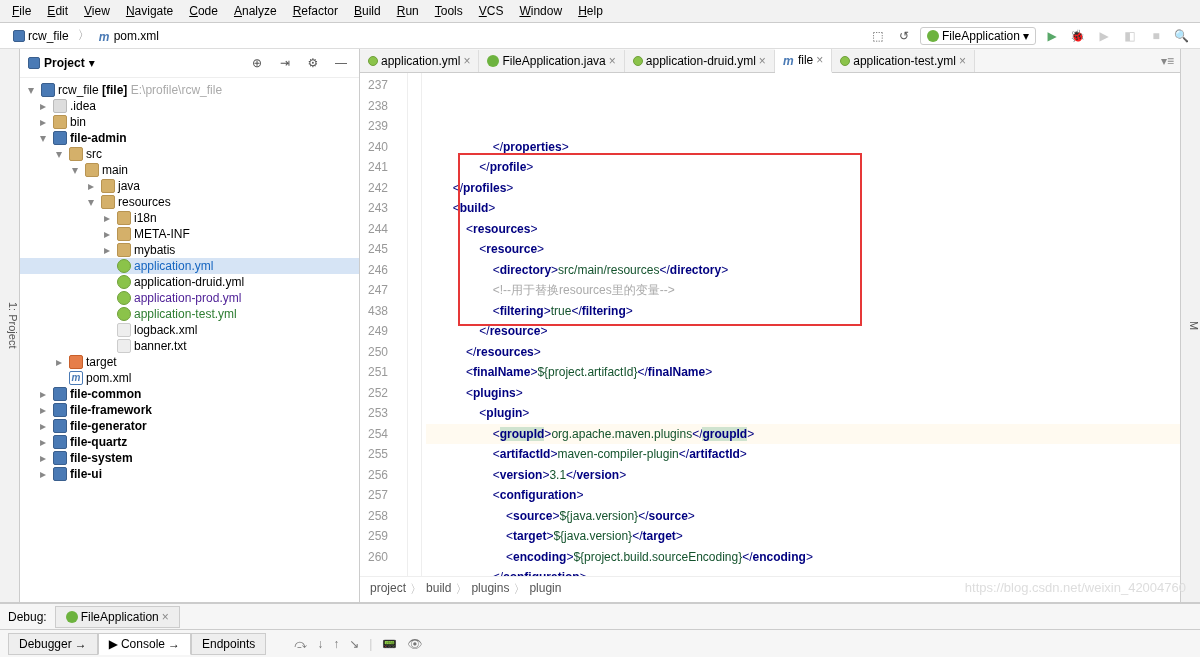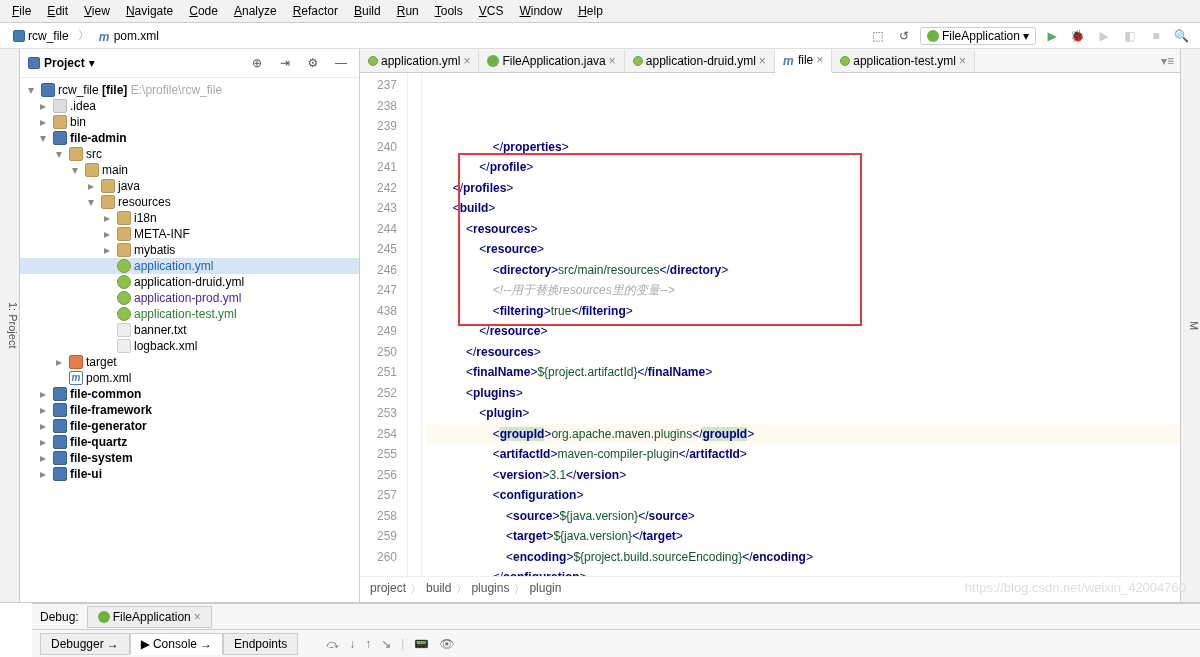--- a/index.html
+++ b/index.html
@@ -34,31 +34,31 @@
 .ico.m{background:#fff;border:1px solid #4a7ab5;color:#4a7ab5;font-weight:bold;font-style:italic;text-align:center;line-height:12px;font-size:10px}
 .ico.target{background:#e67e4a;border:1px solid #c85f2a}
 .node .lbl { cursor:pointer; }
 .node.sel { background:#d6e4f5; }
 .editor { flex:1; display:flex; flex-direction:column; min-width:0; }
 .tabs { display:flex; border-bottom:1px solid #ccc; background:#f6f6f6; align-items:center; }
 .tab { display:flex; align-items:center; gap:3px; padding:4px 8px; border-right:1px solid #ddd; cursor:pointer; background:#f2f2f2; }
 .tab.active { background:#fff; border-bottom:2px solid #fff; margin-bottom:-1px; }
 .tab .close { color:#888; cursor:pointer; }
 .editor-body { flex:1; display:flex; overflow:hidden; background:#fff; }
-.gutter-nums { width:48px; text-align:right; color:#999; background:#fff; border-right:1px solid #eee; padding-right:10px; font-family:Consolas,monospace; font-size:12px; line-height:20.5px; padding-top:2px; }
+.gutter-nums { width:48px; text-align:right; color:#999; background:#fff; border-right:1px solid #eee; padding-right:19px; font-family:Consolas,monospace; font-size:12px; line-height:20.5px; padding-top:2px; }
 .gutter-fold { width:14px; background:#fff; border-right:1px solid #eee; }
 .code { flex:1; overflow:auto; font-family:Consolas,'Courier New',monospace; font-size:12px; line-height:20.5px; padding:2px 0 0 4px; position:relative; white-space:pre; }
 .cl { height:20.5px; }
 .cl.hl { background:#fffaf0; }
 .tag-o{color:#000080;font-weight:bold} .tag-c{color:#000080;font-weight:bold}
-.br{color:#000080}.sel-hl{background:#cfe3cf}.txt{color:#14532d}.cmt{color:#aaa;font-style:italic}
+.br{color:#000080}.sel-hl{background:#cfe3cf}.txt{color:#14532d}.cmt{color:#aaa;}
 .redbox { position:absolute; border:2px solid #e63838; }
 .crumb-bar { display:flex; gap:4px; padding:4px 10px; border-top:1px solid #eee; color:#555; }
 .crumb-bar .sep{color:#aaa}
-.debug-bar { display:flex; align-items:center; gap:8px; padding:2px 8px; border-top:1px solid #ccc; background:#f6f6f6; height:26px;margin-left:32px; }
+.debug-bar { display:flex; align-items:center; gap:8px; padding:2px 8px; border-top:1px solid #ccc; background:#f6f6f6; height:26px; }
 .debug-tabs { display:flex; }
 .debug-tab { padding:3px 10px; border:1px solid #ccc; background:#eee; display:flex; align-items:center; gap:3px; cursor:pointer; }
 .debug-tab.active{background:#fff;border-bottom-color:#fff}
 .toolbar-icons { display:flex; gap:10px; color:#777; margin-left:20px; }
 .spring{width:12px;height:12px;display:inline-block;background:#6db33f;border-radius:50%}
 .m-icon{width:12px;height:12px;display:inline-block;color:#4a7ab5;font-style:italic;font-weight:bold}
 .green-tri{color:#59a869}
 .bug{color:#59a869}
 .watermark{position:absolute;right:14px;bottom:62px;color:#ddd;font-size:13px}
 </style>
@@ -199,26 +199,26 @@
           <span class="lbl" style="color:#4c1d95">application-prod.yml</span>
         </div>
         <div class="node l5">
           <span class="arr"></span>
           <span class="ico yml"></span> 
           <span class="lbl" style="color:#2e7d32">application-test.yml</span>
         </div>
         <div class="node l5">
           <span class="arr"></span>
           <span class="ico file"></span> 
+          <span class="lbl" style="">logback.xml</span>
+        </div>
+        <div class="node l5">
+          <span class="arr"></span>
+          <span class="ico file"></span> 
           <span class="lbl" style="">banner.txt</span>
-        </div>
-        <div class="node l5">
-          <span class="arr"></span>
-          <span class="ico file"></span> 
-          <span class="lbl" style="">logback.xml</span>
         </div>
         <div class="node l2">
           <span class="arr">▸</span>
           <span class="ico target"></span> 
           <span class="lbl" style="">target</span>
         </div>
         <div class="node l2">
           <span class="arr"></span>
           <span class="ico m">m</span> 
           <span class="lbl" style="">pom.xml</span>

